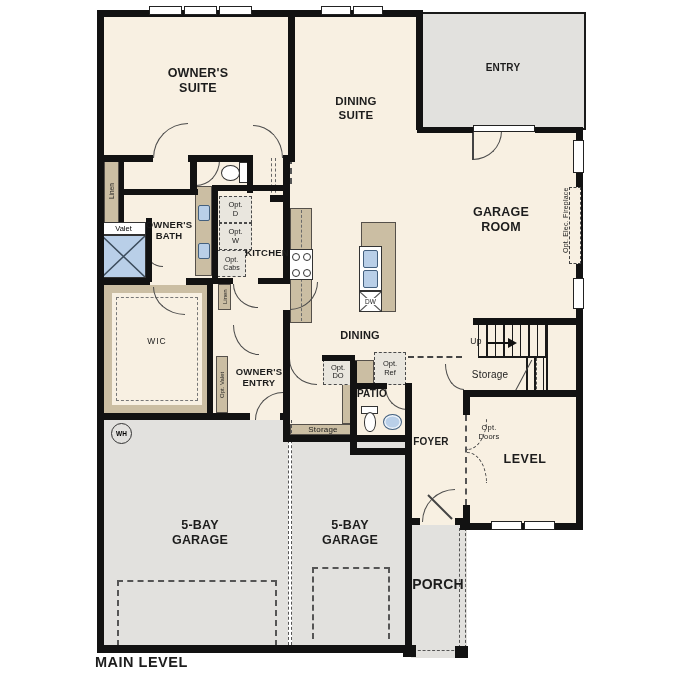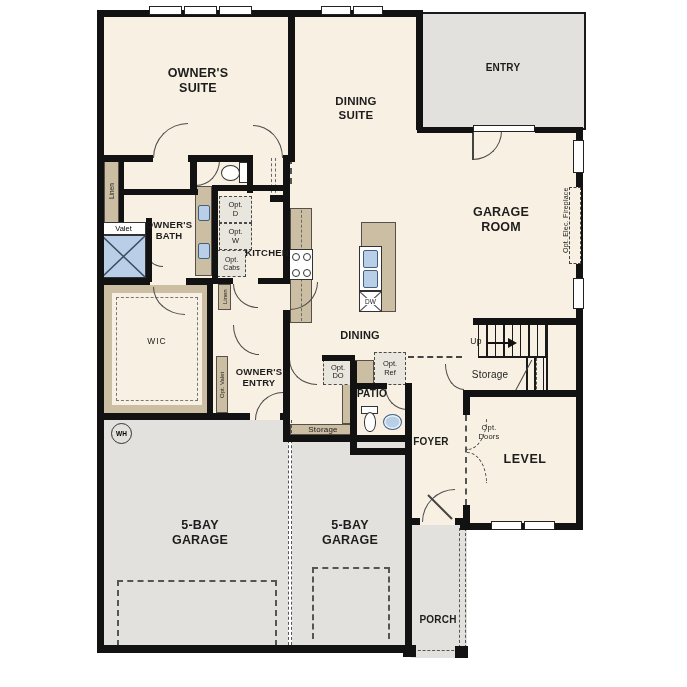--- a/index.html
+++ b/index.html
@@ -222,20 +222,21 @@
 ENTRY</div>
   <div class="lbl" style="left:328px;top:329px;width:64px;font-size:11px;">DINING</div>
   <div class="lbl" style="left:343px;top:388px;width:58px;font-size:10px;">PATIO</div>
   <div class="lbl" style="left:401px;top:436px;width:60px;font-size:10px;">FOYER</div>
   <div class="lbl" style="left:489px;top:452px;width:72px;font-size:12.5px;letter-spacing:.5px;">LEVEL</div>
   <div class="lbl sm" style="left:468px;top:369px;width:44px;font-size:10px;">Storage</div>
   <div class="lbl" style="left:164px;top:518px;width:72px;font-size:12.5px;">5-BAY
 GARAGE</div>
   <div class="lbl" style="left:314px;top:518px;width:72px;font-size:12.5px;">5-BAY
 GARAGE</div>
-  <div class="lbl" style="left:407px;top:614px;width:62px;font-size:10px;">PORCH</div>
+  <div class="lbl" style="left:407px;top:576px;width:62px;font-size:14px;">PORCH</div>
   <div class="lbl sm" style="left:467px;top:336px;width:18px;font-size:8.5px;">Up</div>
   <div class="lbl sm" style="left:296px;top:425px;width:54px;font-size:8px;z-index:6;">Storage</div>
   <div class="lbl sm" style="left:470px;top:424px;width:38px;font-size:7.5px;line-height:1.15;">Opt.
 Doors</div>
   <div class="lbl sm" style="left:521px;top:216px;width:90px;font-size:7px;transform:rotate(-90deg);white-space:nowrap;">Opt. Elec. Fireplace</div>
+  <div class="lbl" style="left:95px;top:654px;width:160px;font-size:14.5px;text-align:left;letter-spacing:.5px;">MAIN LEVEL</div>
 
 </div>
 
 </body></html>

